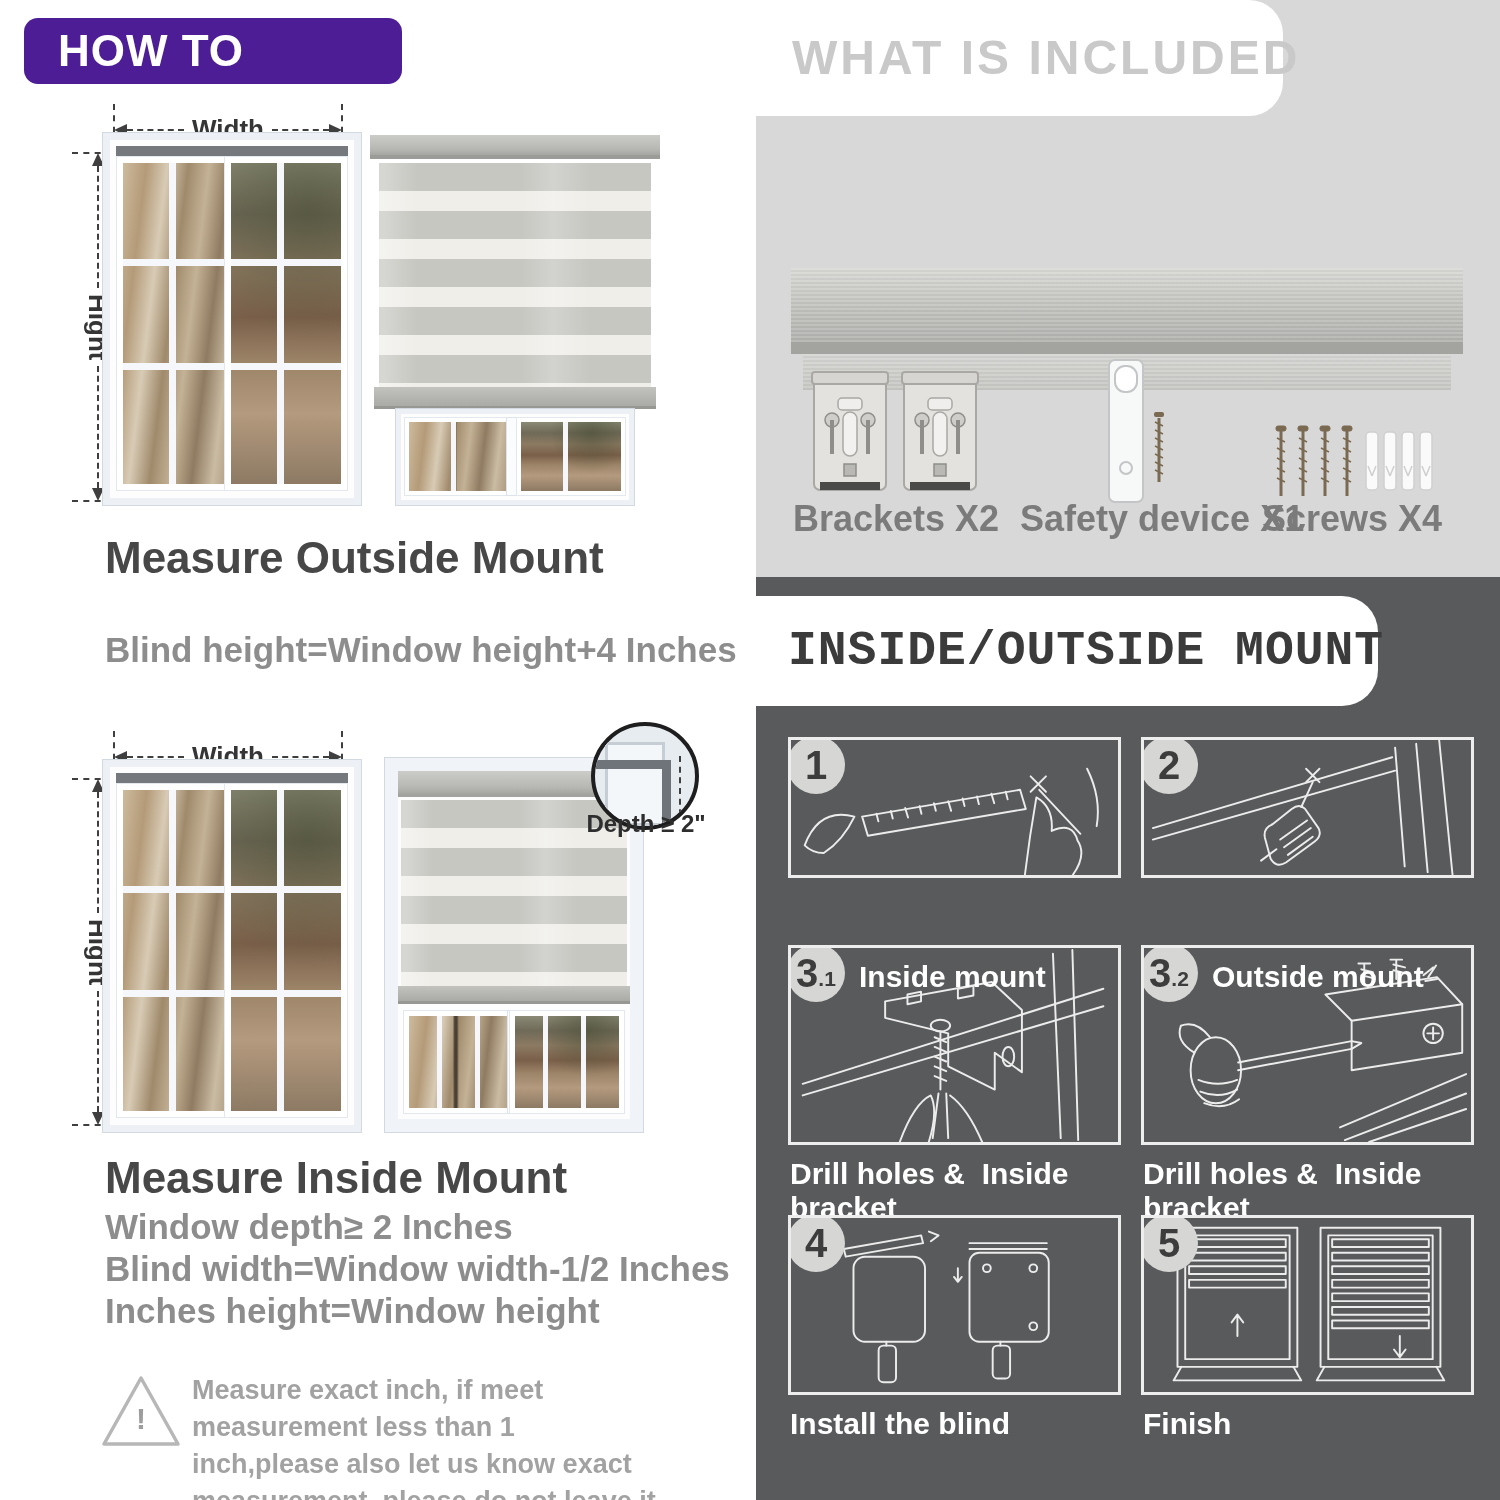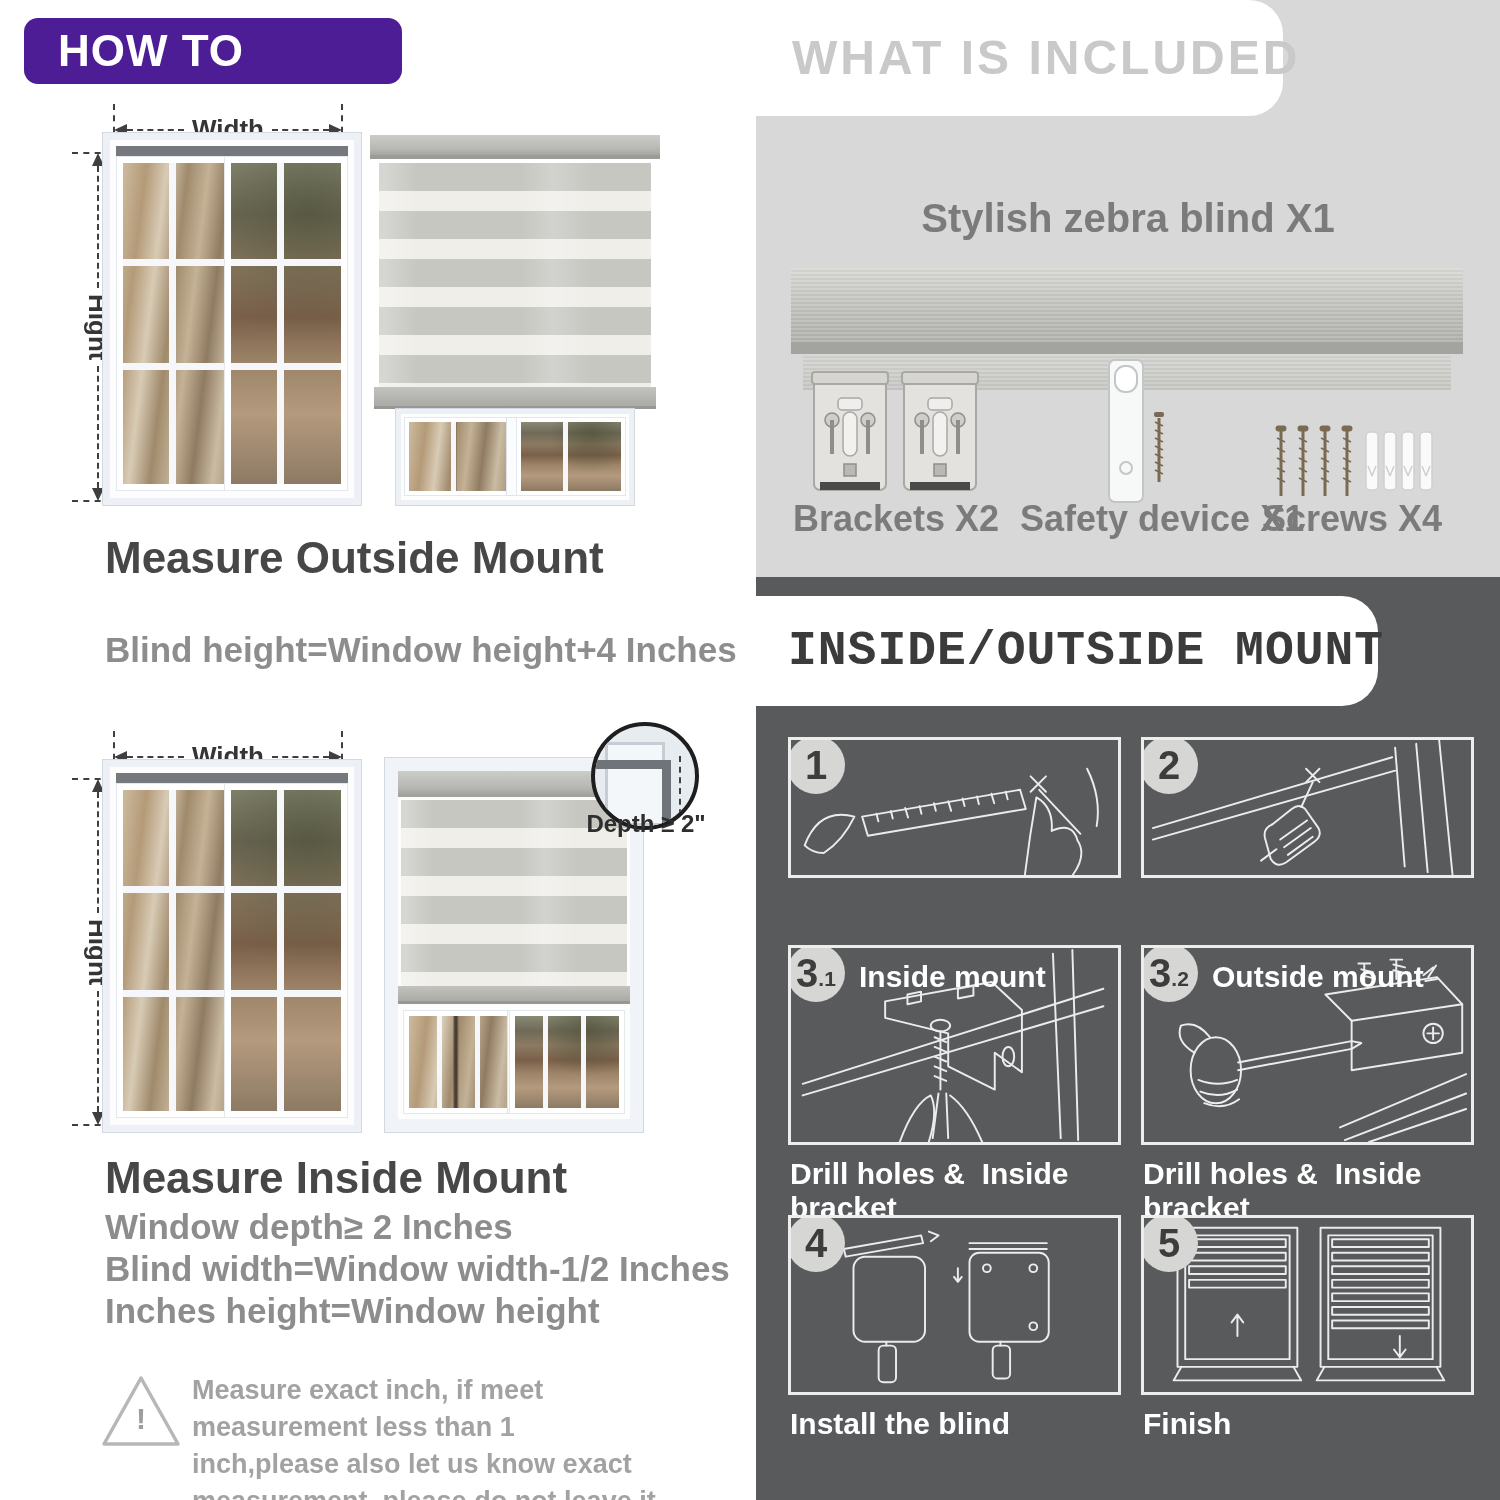--- a/index.html
+++ b/index.html
@@ -221,21 +221,20 @@
     <div class="abs" style="left:0;right:0;top:30px;text-align:center;color:#9d9d9d;font-weight:bold;font-size:30px;">!</div>
   </div>
   <div class="abs warn-text" style="left:192px;top:1372px;width:475px;">Measure exact inch, if meet measurement less than 1 inch,please also let us know exact measurement, please do not leave it</div>
 
   <div class="abs sec-light" style="left:756px;top:0;width:744px;height:577px;"></div>
 
   <div class="abs banner-included" style="left:756px;top:0;width:527px;height:116px;">
     <span>WHAT IS INCLUDED</span>
   </div>
 
-  <div class="abs inc-title" style="left:756px;top:196px;width:744px;">Stylish zebra blind X1</div>
 
   <div class="abs headrail" style="left:791px;top:268px;width:672px;height:86px;"></div>
   <div class="abs headrail2" style="left:803px;top:354px;width:648px;height:36px;"></div>
 
   <svg class="abs" style="left:810px;top:368px;" width="170" height="128" viewBox="0 0 170 128">
     <g>
       <rect x="4" y="10" width="72" height="112" rx="6" fill="#e3e2df" stroke="#a9a8a4" stroke-width="2"></rect>
       <rect x="2" y="4" width="76" height="12" rx="3" fill="#d6d5d1" stroke="#a9a8a4" stroke-width="2"></rect>
       <rect x="28" y="30" width="24" height="12" rx="4" fill="#efeeec" stroke="#a9a8a4" stroke-width="1.5"></rect>
       <rect x="33" y="44" width="14" height="44" rx="7" fill="#f2f1ef" stroke="#a9a8a4" stroke-width="1.5"></rect>

